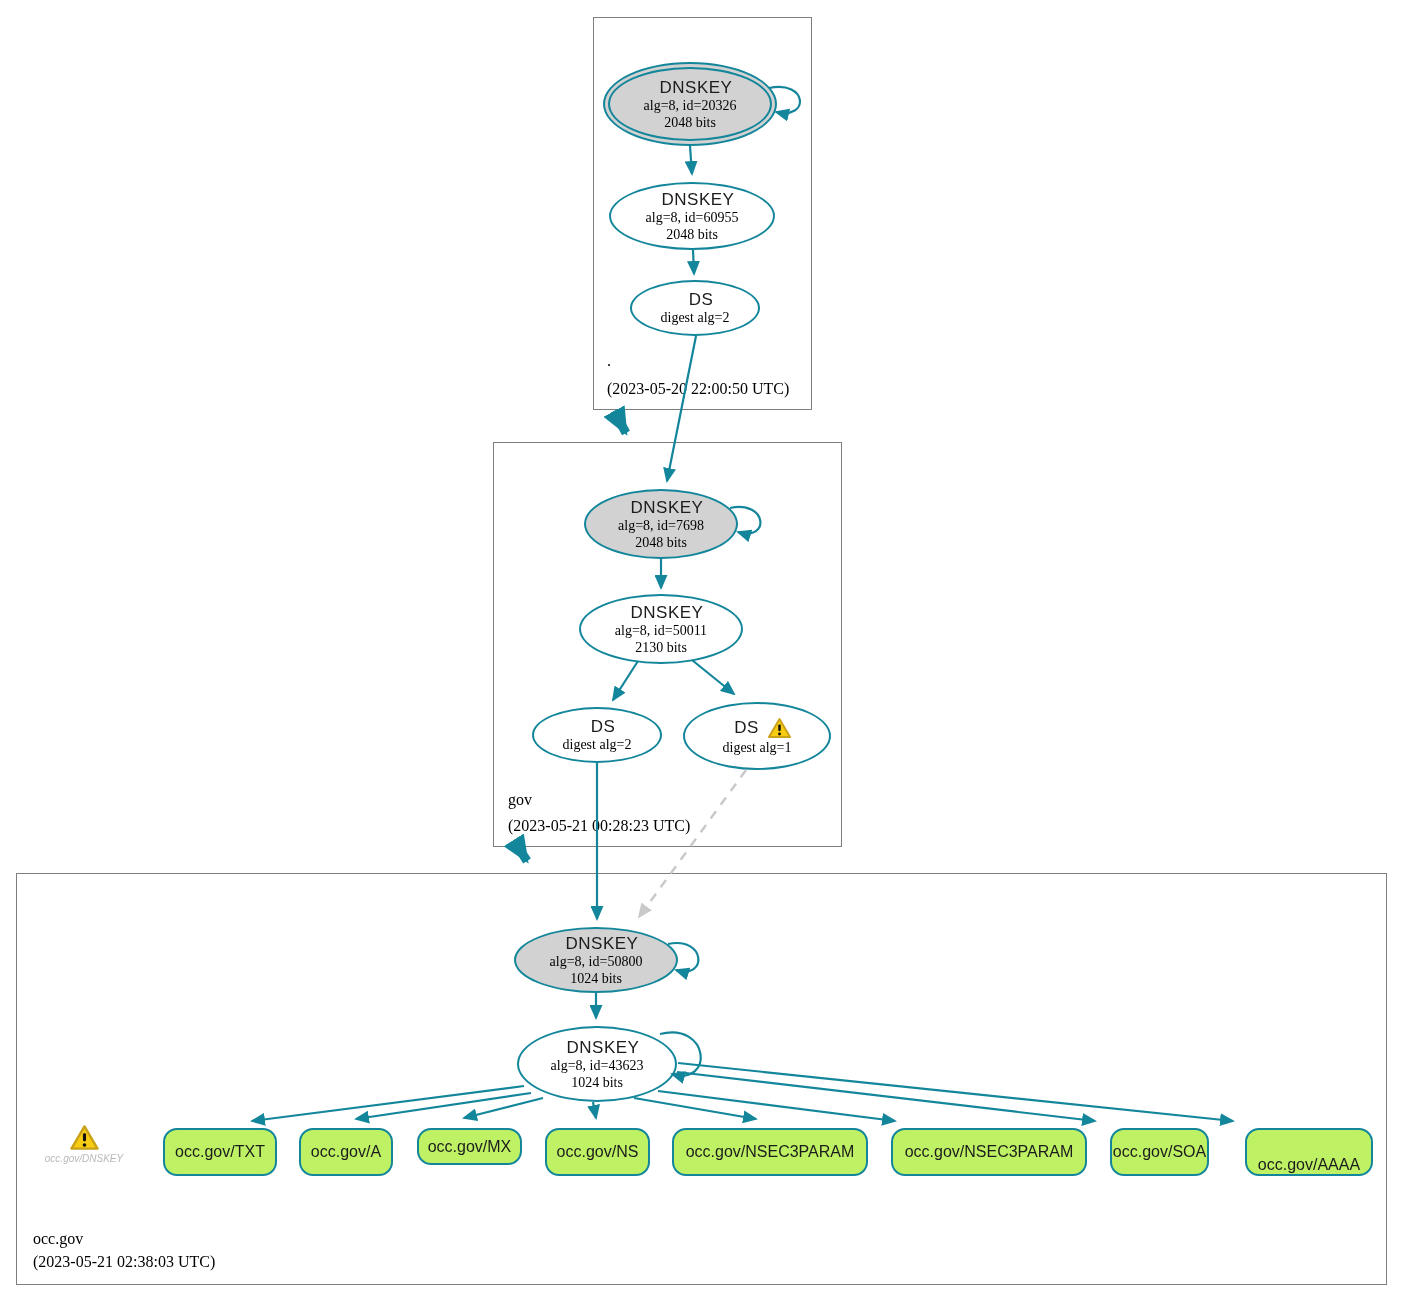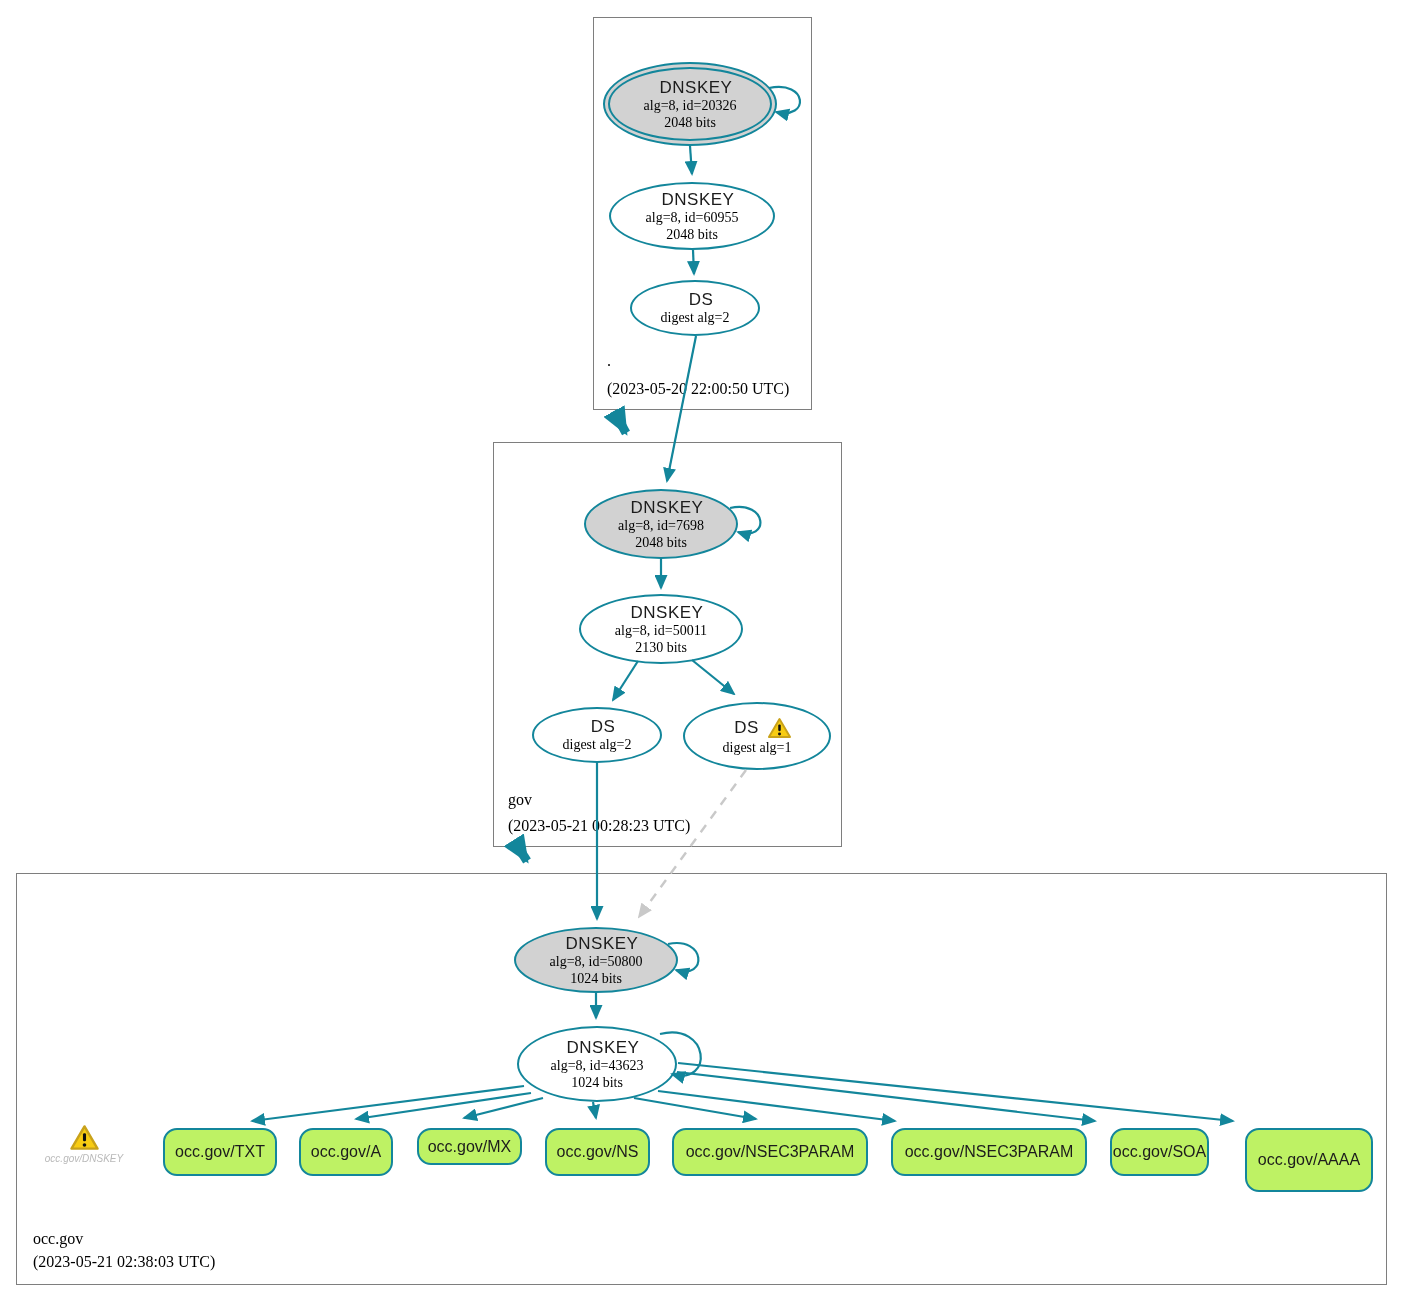--- a/index.html
+++ b/index.html
@@ -121,21 +121,21 @@
     </div>
   <div class="rr" style="left:672px;top:1128px;width:196px;height:48px;">
     <span>occ.gov/NSEC3PARAM</span>
     </div>
   <div class="rr" style="left:891px;top:1128px;width:196px;height:48px;">
     <span>occ.gov/NSEC3PARAM</span>
     </div>
   <div class="rr" style="left:1110px;top:1128px;width:99px;height:48px;">
     <span>occ.gov/SOA</span>
     </div>
-  <div class="rr" style="left:1245px;top:1128px;width:128px;height:64px;">
+  <div class="rr" style="left:1245px;top:1128px;width:128px;height:48px;align-items:flex-end;">
     <span>occ.gov/AAAA</span>
     </div>
 
   <svg id="edges" width="1401" height="1299" viewBox="0 0 1401 1299">
     <defs>
       <marker id="ah" markerUnits="userSpaceOnUse" markerWidth="15" markerHeight="13" refX="13" refY="6.5" orient="auto">
         <path d="M0,0 L15,6.5 L0,13 z" fill="#13869b"></path>
       </marker>
       <marker id="ahGray" markerUnits="userSpaceOnUse" markerWidth="15" markerHeight="13" refX="13" refY="6.5" orient="auto">
         <path d="M0,0 L15,6.5 L0,13 z" fill="#c9c9c9"></path>

